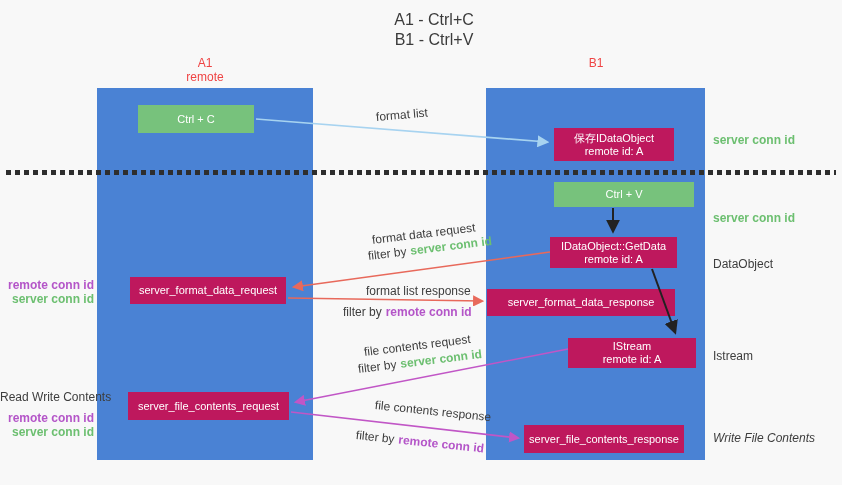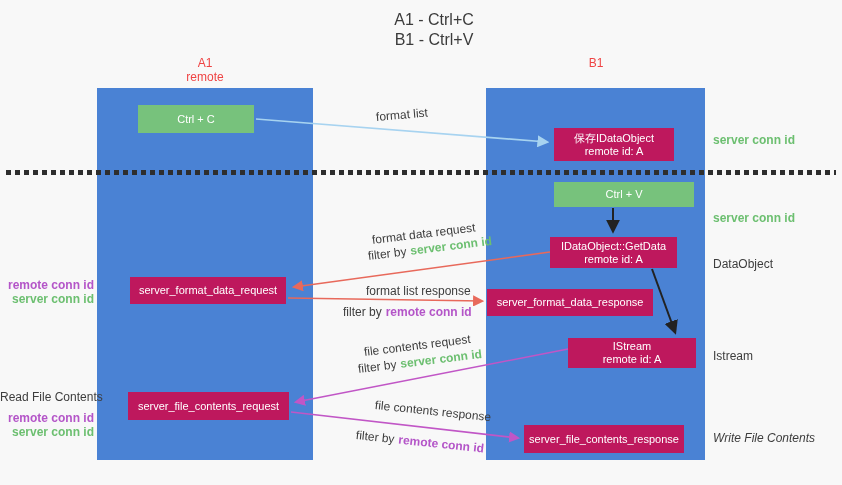--- a/index.html
+++ b/index.html
@@ -76,21 +76,21 @@
 
   <div class="node orange" style="left:550px;top:237px;width:127px;height:31px;">
     <span>IDataObject::GetData</span>
     <span>remote id: A</span>
   </div>
 
   <div class="node orange" style="left:130px;top:277px;width:156px;height:27px;">
     <span>server_format_data_request</span>
   </div>
 
-  <div class="node orange" style="left:487px;top:289px;width:166px;height:27px;">
+  <div class="node orange" style="left:487px;top:289px;width:188px;height:27px;">
     <span>server_format_data_response</span>
   </div>
 
   <div class="node orange" style="left:568px;top:338px;width:128px;height:30px;">
     <span>IStream</span>
     <span>remote id: A</span>
   </div>
 
   <div class="node orange" style="left:128px;top:392px;width:161px;height:28px;">
     <span>server_file_contents_request</span>
@@ -141,21 +141,21 @@
     <span>filter by</span><span class="g fgap">server conn id</span>
   </div>
 
   <div class="lbl rot-p6" style="left:375px;top:398px;">file contents response</div>
   <div class="lbl rot-p6" style="left:356px;top:428px;">
     <span>filter by</span><span class="p fgap">remote conn id</span>
   </div>
 
   <div class="lbl left-lbl p" style="top:278px;">remote conn id</div>
   <div class="lbl left-lbl g" style="top:292px;">server conn id</div>
-  <div class="lbl left-lbl" style="top:390px;">Read File Contents</div>
+  <div class="lbl left-lbl" style="top:390px;">Read Write Contents</div>
   <div class="lbl left-lbl p" style="top:411px;">remote conn id</div>
   <div class="lbl left-lbl g" style="top:425px;">server conn id</div>
 
   <div class="lbl right-lbl g" style="top:133px;">server conn id</div>
   <div class="lbl right-lbl g" style="top:211px;">server conn id</div>
   <div class="lbl right-lbl" style="top:245px;margin-top:12px;">DataObject</div>
   <div class="lbl right-lbl" style="top:349px;">Istream</div>
   <div class="lbl right-lbl" style="top:431px;font-style:italic;">Write File Contents</div>
 
 </div>

